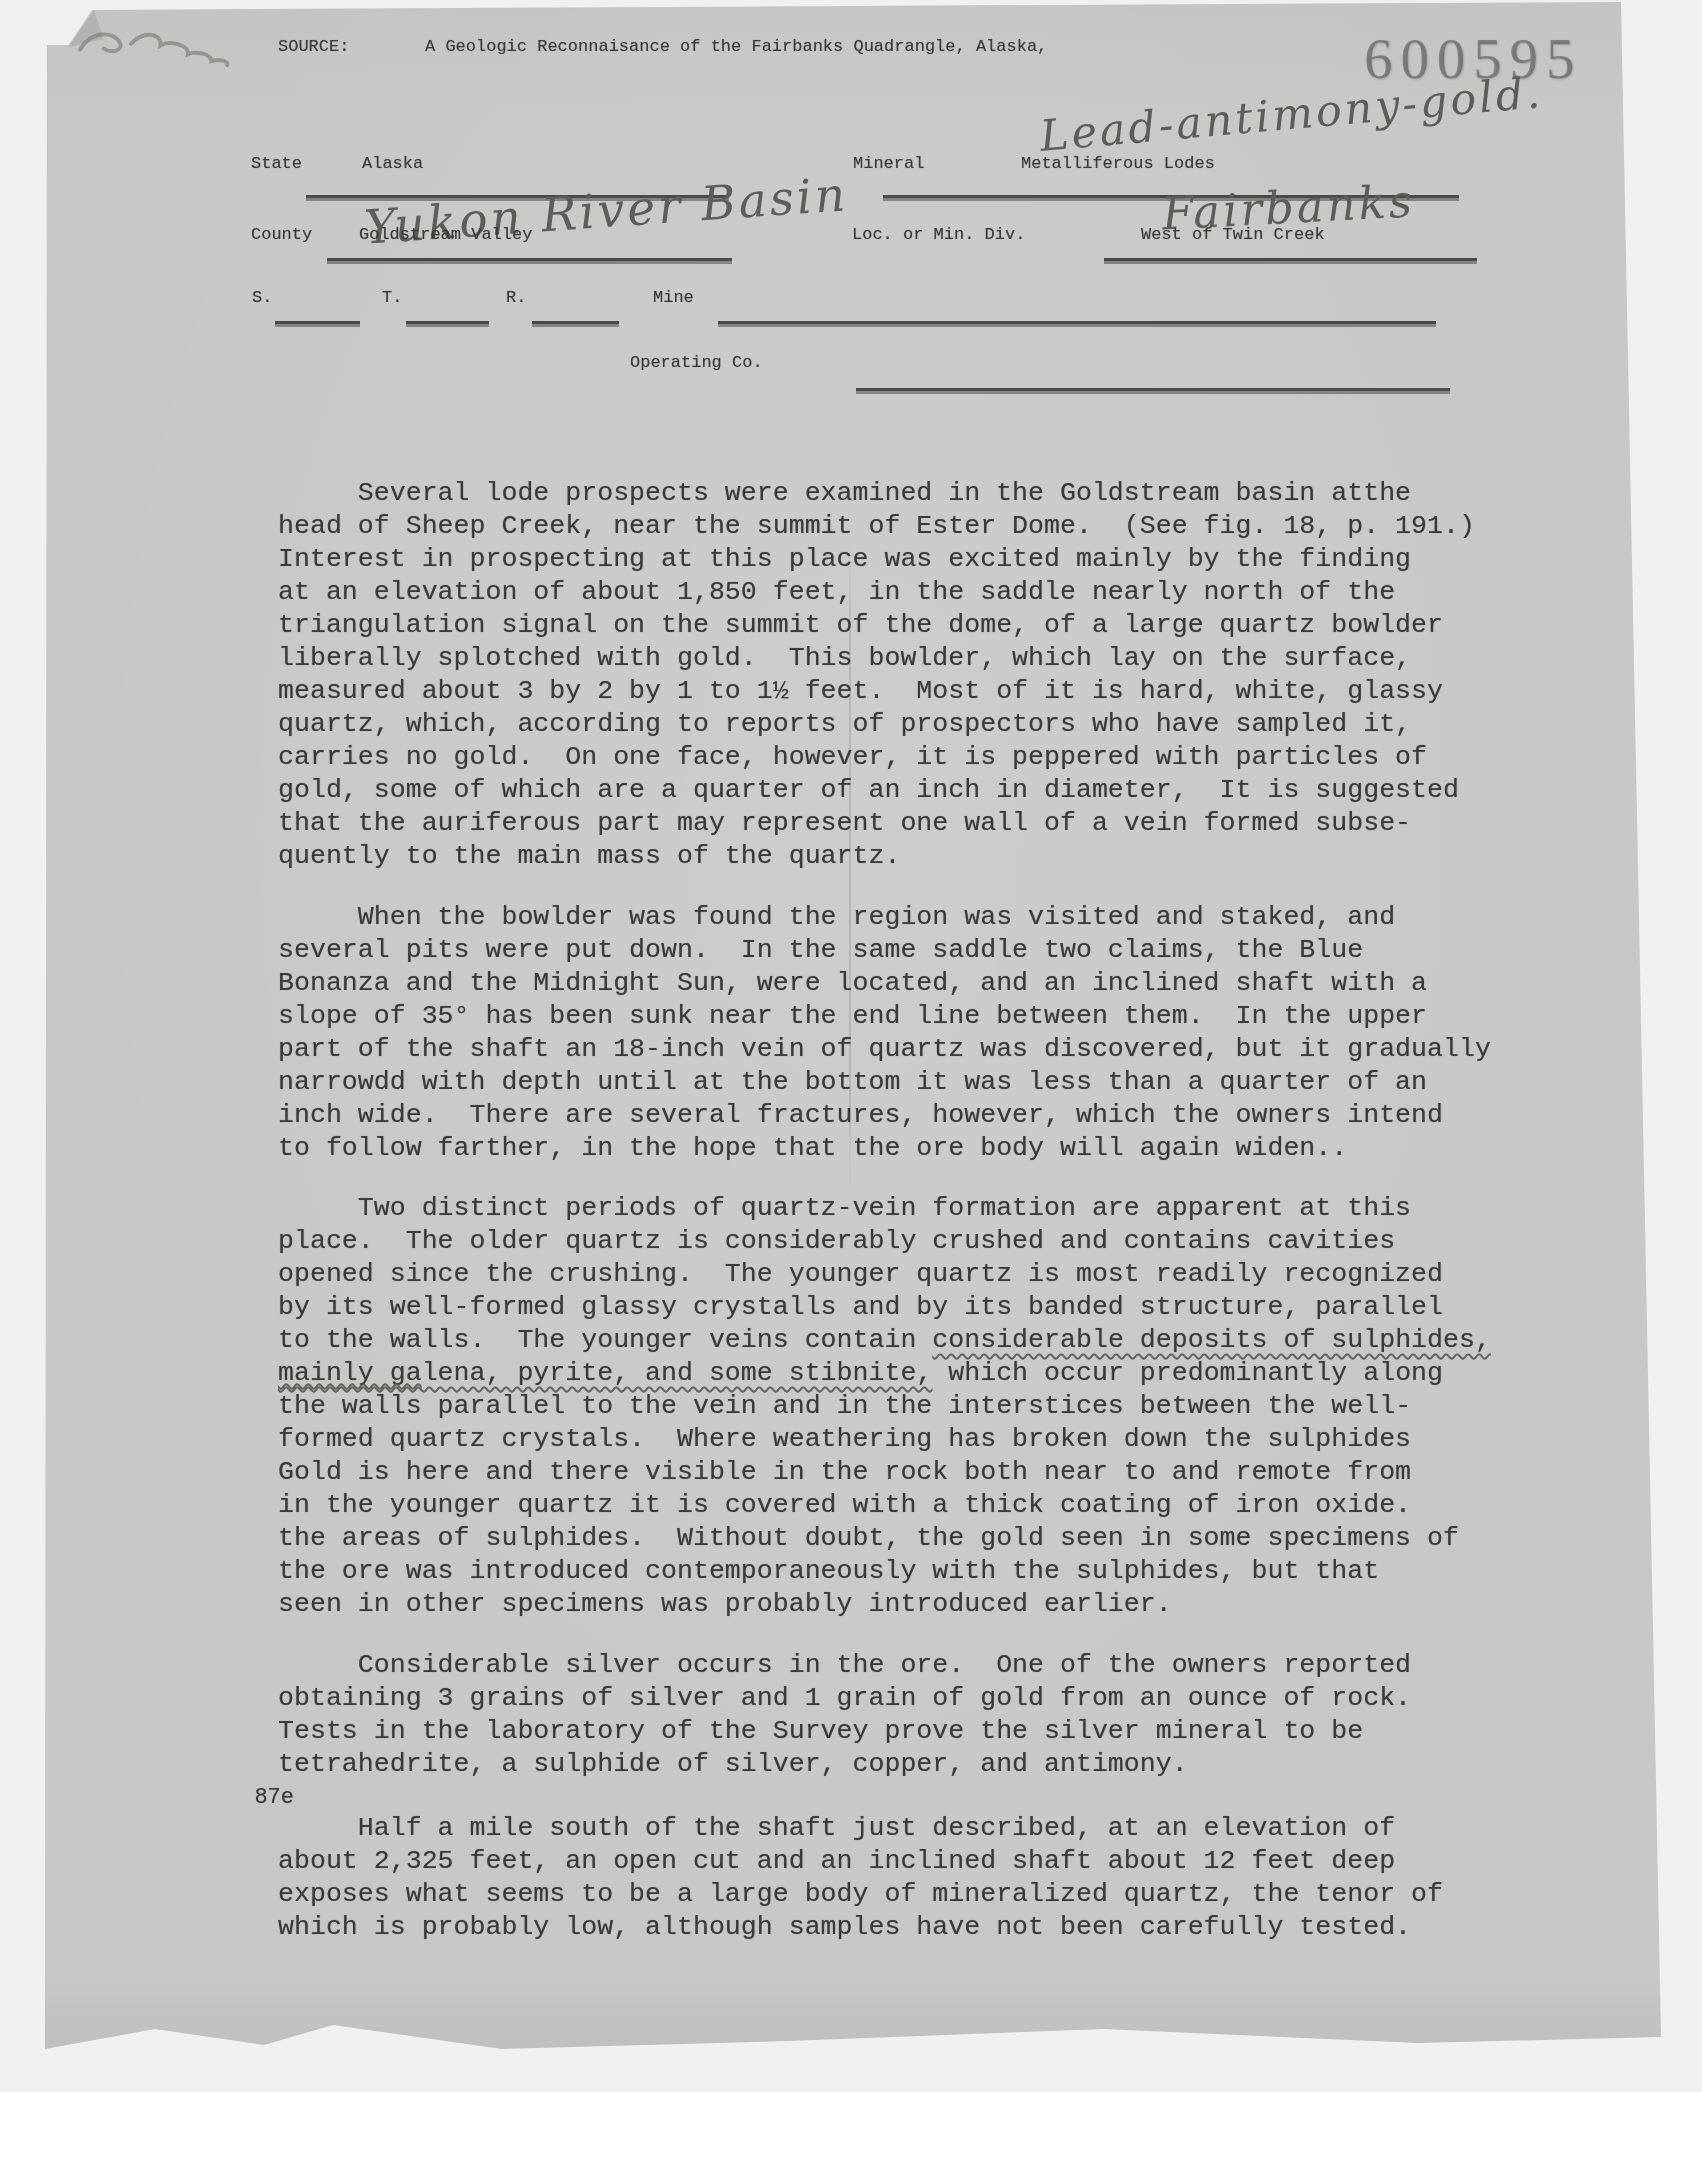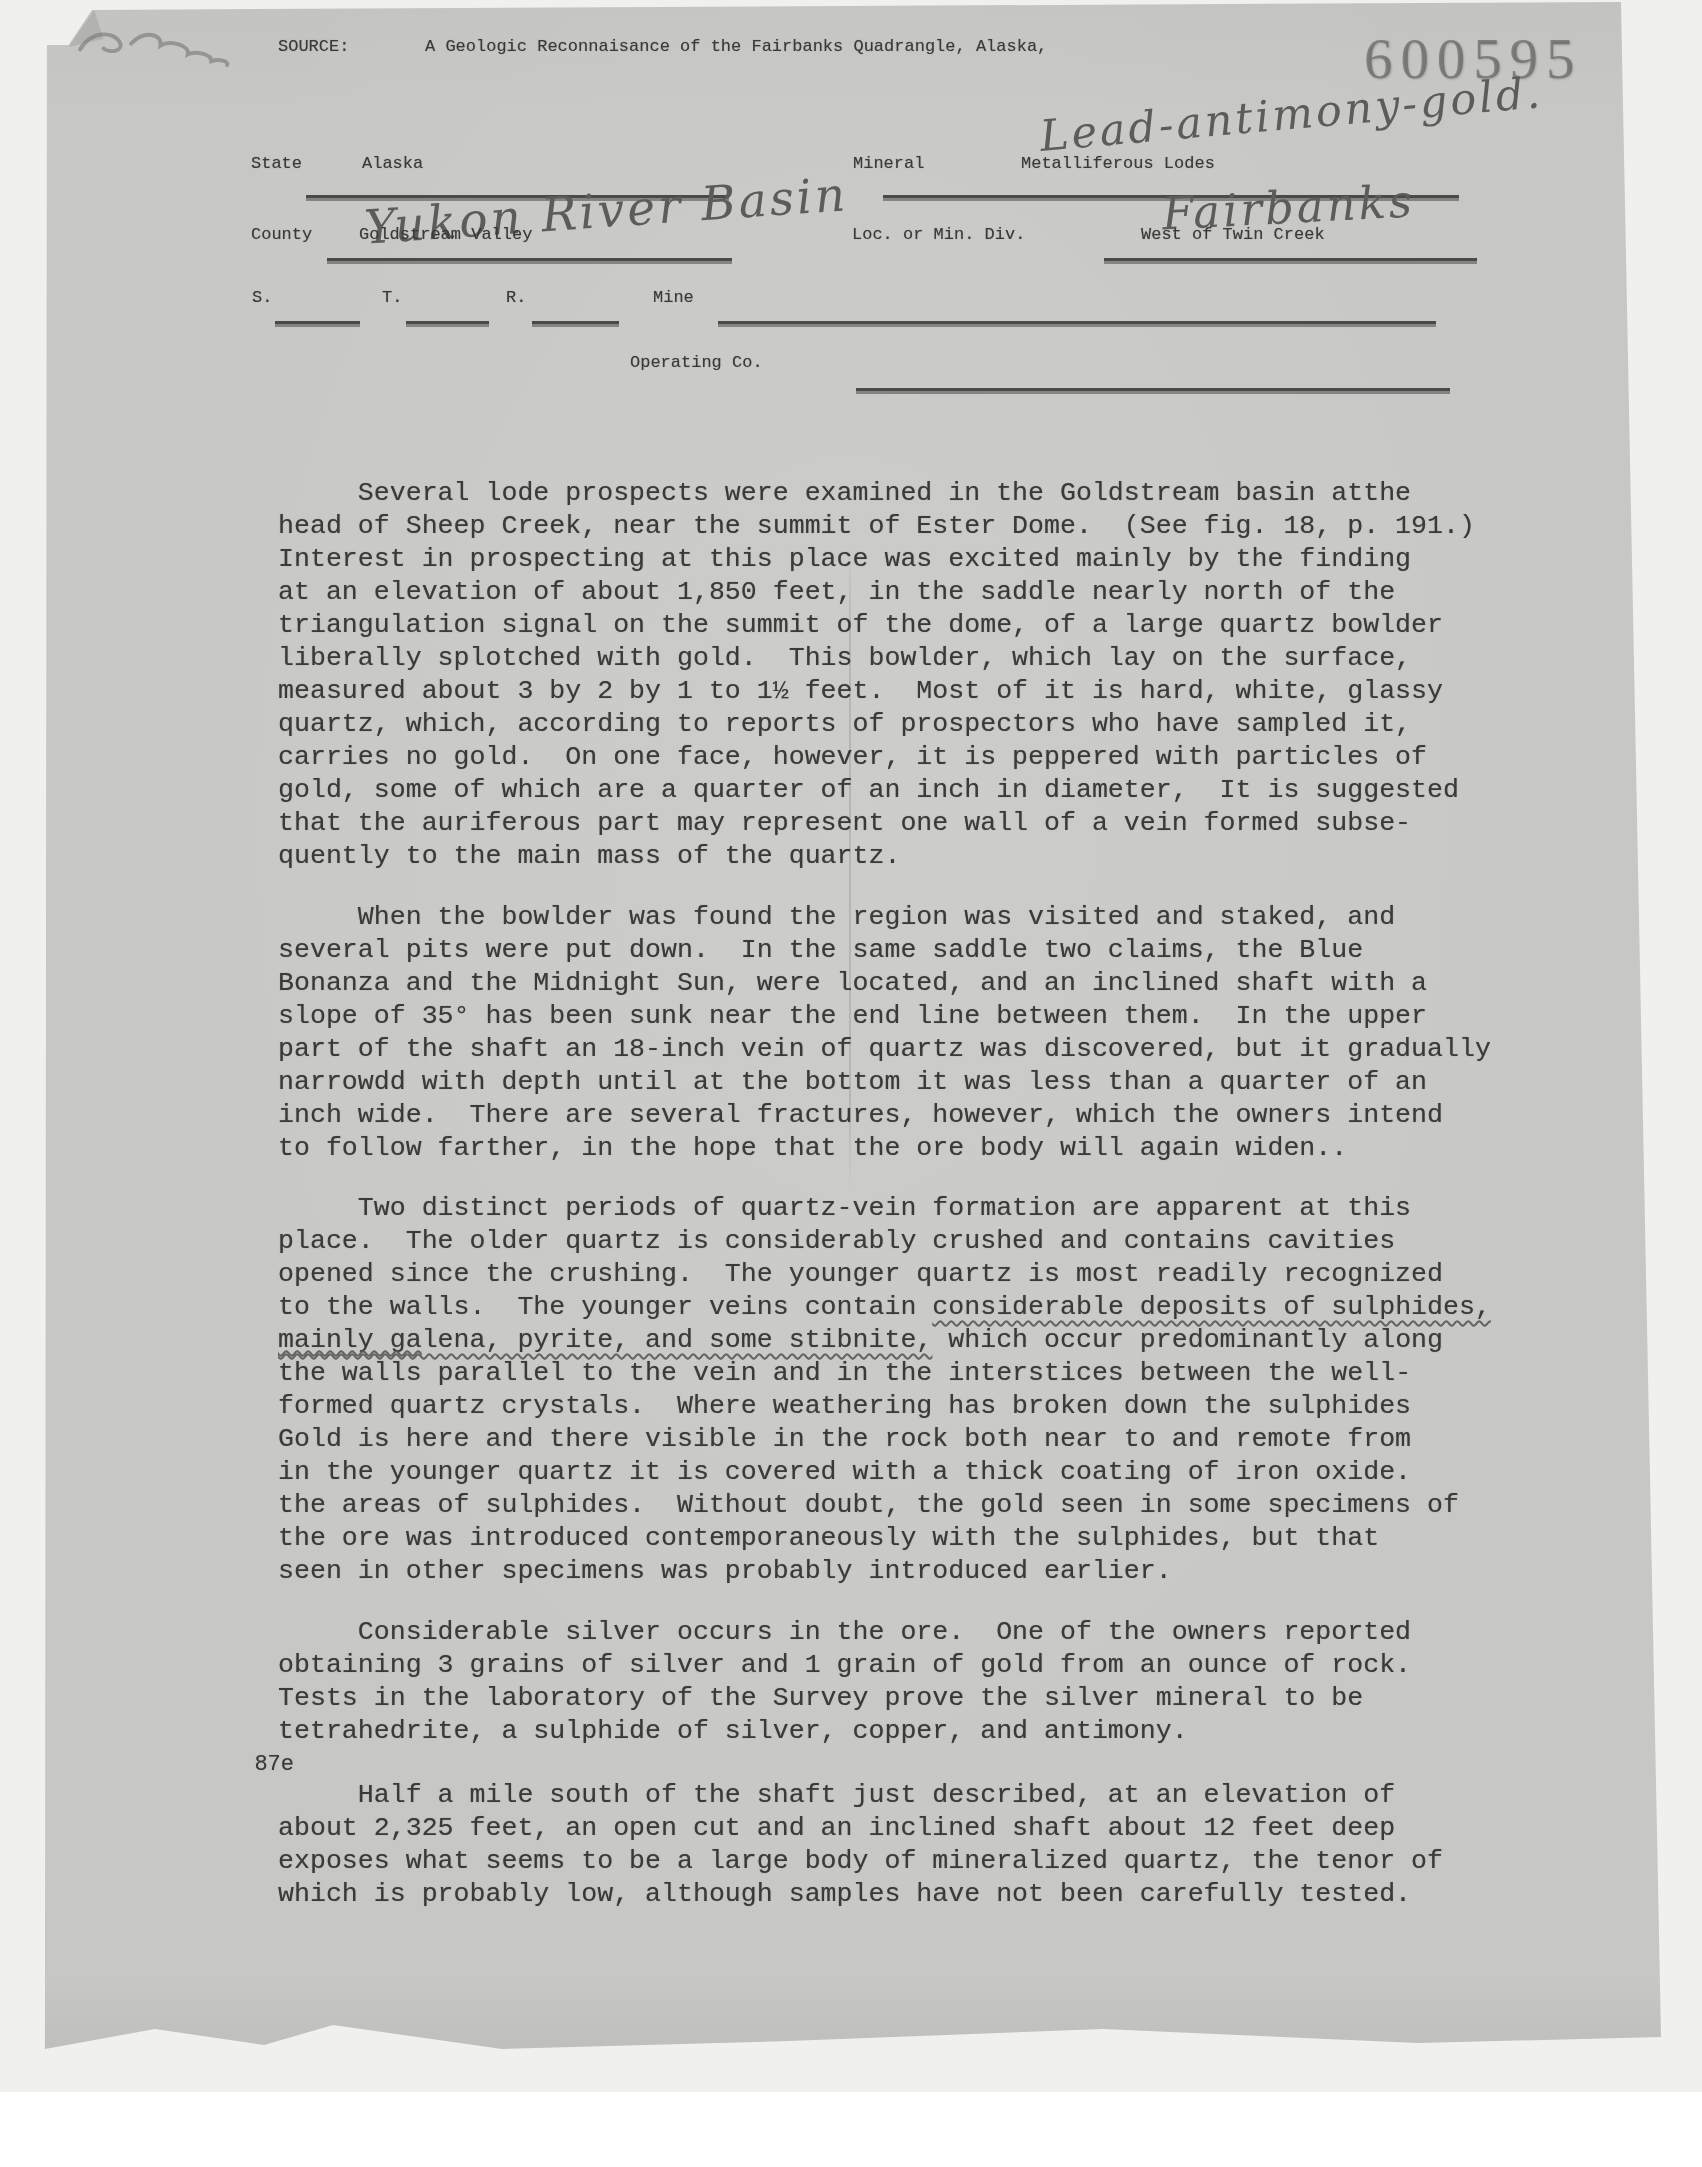--- a/index.html
+++ b/index.html
@@ -151,20 +151,21 @@
         <div class="tline">part of the shaft an 18-inch vein of quartz was discovered, but it gradually</div>
         <div class="tline">narrowdd with depth until at the bottom it was less than a quarter of an</div>
         <div class="tline">inch wide.  There are several fractures, however, which the owners intend</div>
         <div class="tline">to follow farther, in the hope that the ore body will again widen..</div>
       </div>
     <div class="para">
       <div>
           <div class="tline">     Two distinct periods of quartz-vein formation are apparent at this</div>
           <div class="tline">place.  The older quartz is considerably crushed and contains cavities</div>
           <div class="tline">opened since the crushing.  The younger quartz is most readily recognized</div>
+          <div class="tline">by its well-formed glassy crystalls and by its banded structure, parallel</div>
         </div>
       <div class="tline"><span>to the walls.  The younger veins contain </span><span class="wavy">considerable deposits of sulphides,</span></div>
       <div class="tline"><span class="wavy">mainly galena, pyrite, and some stibnite,</span><span> which occur predominantly along</span></div>
       <div class="tline"><span class="wavy-over">the walls</span><span> parallel to the vein and in the interstices between the well-</span></div>
       <div>
           <div class="tline">formed quartz crystals.  Where weathering has broken down the sulphides</div>
           <div class="tline">Gold is here and there visible in the rock both near to and remote from</div>
           <div class="tline">in the younger quartz it is covered with a thick coating of iron oxide.</div>
           <div class="tline">the areas of sulphides.  Without doubt, the gold seen in some specimens of</div>
           <div class="tline">the ore was introduced contemporaneously with the sulphides, but that</div>

